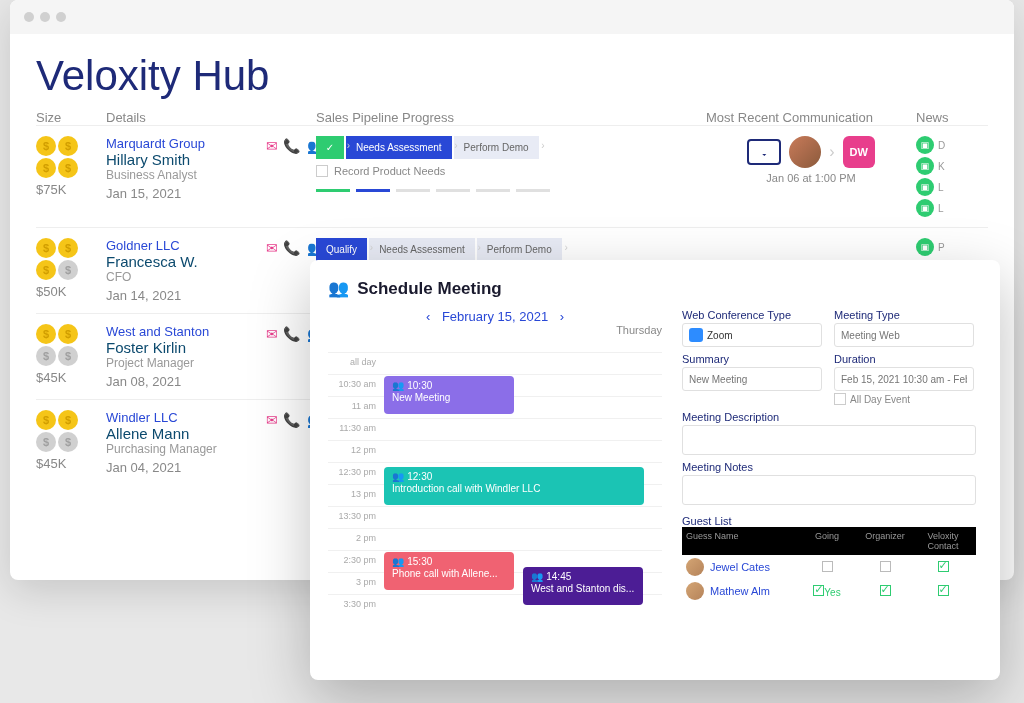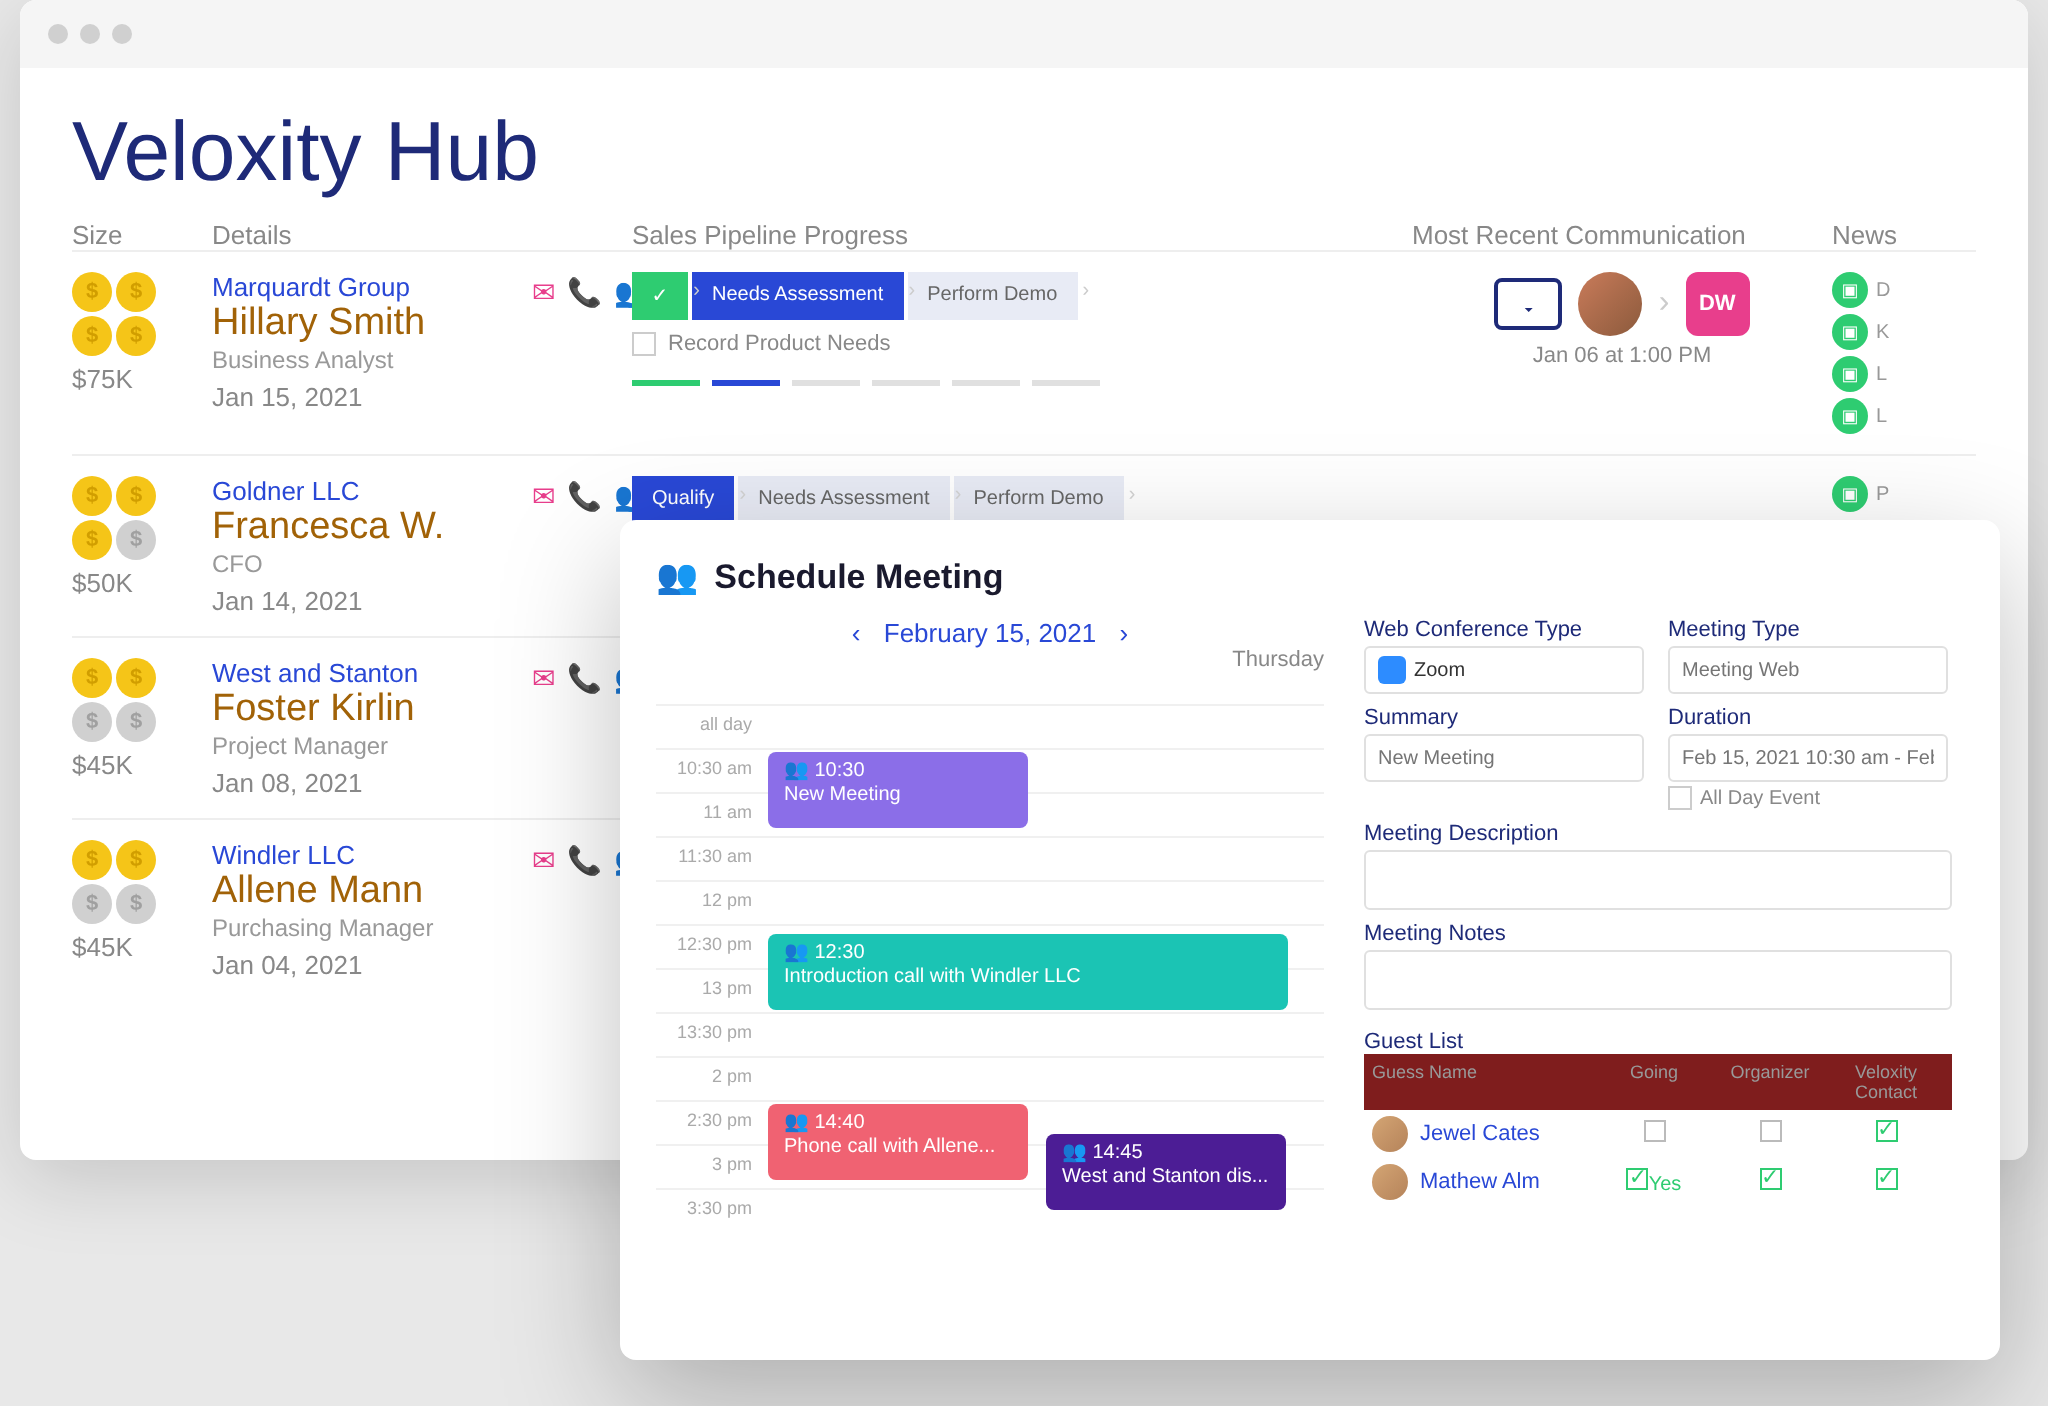--- a/index.html
+++ b/index.html
@@ -13,21 +13,21 @@
   .hcol-size{width:70px;} .hcol-details{width:210px;} .hcol-pipe{width:390px;} .hcol-comm{width:210px;} .hcol-news{width:60px;}
   .rows { padding:0 26px; }
   .row { display:flex; border-top:1px solid #eee; padding:10px 0; }
   .size-col{width:70px;}
   .coins{display:flex;flex-wrap:wrap;width:48px;gap:2px;}
   .coin{width:20px;height:20px;border-radius:50%;background:#f5c518;display:flex;align-items:center;justify-content:center;color:#d19e00;font-size:11px;font-weight:bold;}
   .coin.gray{background:#d0d0d0;color:#a0a0a0;}
   .amount{color:#888;font-size:13px;margin-top:4px;}
   .details-col{width:160px;}
   .company{color:#2948d6;font-size:13px;font-weight:500;}
-  .name{color:#a16207;font-size:19px;font-weight:500;}
+  .name{color:#0c4a6e;font-size:15px;font-weight:500;}
   .role{color:#999;font-size:12px;}
   .date{color:#888;font-size:13px;margin-top:4px;}
   .actions-col{width:50px;display:flex;gap:6px;align-items:flex-start;padding-top:2px;}
   .ic-btn{color:#e83e8c;font-size:14px;}
 
   .pipe-col{width:390px;}
   .stages{display:flex;gap:2px;margin-bottom:6px;}
   .stage{font-size:10px;color:#fff;padding:6px 10px;position:relative;background:#2948d6;}
   .stage.check{background:#2ecc71;width:28px;padding:6px 0;text-align:center;}
   .stage.light{background:#e8ebf5;color:#666;}
@@ -72,21 +72,21 @@
   .form-side{width:300px;display:flex;flex-wrap:wrap;gap:6px 12px;align-content:flex-start;}
   .fgroup{display:flex;flex-direction:column;gap:2px;}
   .fw-half{width:140px;} .fw-full{width:294px;}
   .flabel{font-size:11px;color:#1e2a78;font-weight:500;}
   .finput{border:1px solid #e0e0e0;border-radius:3px;padding:5px 6px;font-size:10px;color:#aaa;height:24px;}
   .fta{height:30px;}
   .chk-row{font-size:10px;color:#888;display:flex;align-items:center;gap:4px;}
   .chk-row::before{content:"";width:10px;height:10px;border:1px solid #ccc;}
 
   .guest-list{width:294px;margin-top:4px;}
-  .gl-head{display:flex;font-size:9px;color:#999;background:#7f1d1d;padding:4px;}
+  .gl-head{display:flex;font-size:9px;color:#999;background:#000000;padding:4px;}
   .gl-c1{flex:1;} .gl-c{width:58px;text-align:center;}
   .gl-row{display:flex;align-items:center;padding:3px 4px;font-size:11px;}
   .gl-av{width:18px;height:18px;border-radius:50%;background:linear-gradient(135deg,#d4a574,#b5835a);margin-right:6px;}
   .gl-name{flex:1;color:#2948d6;}
   .gl-box{width:58px;text-align:center;font-size:11px;}
   .gl-box .cb{display:inline-block;width:11px;height:11px;border:1px solid #bbb;}
   .gl-box .cb.on{border-color:#2ecc71;color:#2ecc71;position:relative;}
   .gl-box .cb.on::after{content:"✓";position:absolute;top:-3px;left:0;font-size:11px;}
 </style>
 </head>
@@ -315,21 +315,21 @@
           </div>
           <div class="event ev1">
             <div>👥 10:30</div>
             <div>New Meeting</div>
           </div>
           <div class="event ev2">
             <div>👥 12:30</div>
             <div>Introduction call with Windler LLC</div>
           </div>
           <div class="event ev3">
-            <div>👥 14:40</div>
+            <div>👥 15:30</div>
             <div>Phone call with Allene...</div>
           </div>
           <div class="event ev4">
             <div>👥 14:45</div>
             <div>West and Stanton dis...</div>
           </div>
         </div>
     </div>
     <div class="form-side">
       <div class="fgroup fw-half">

